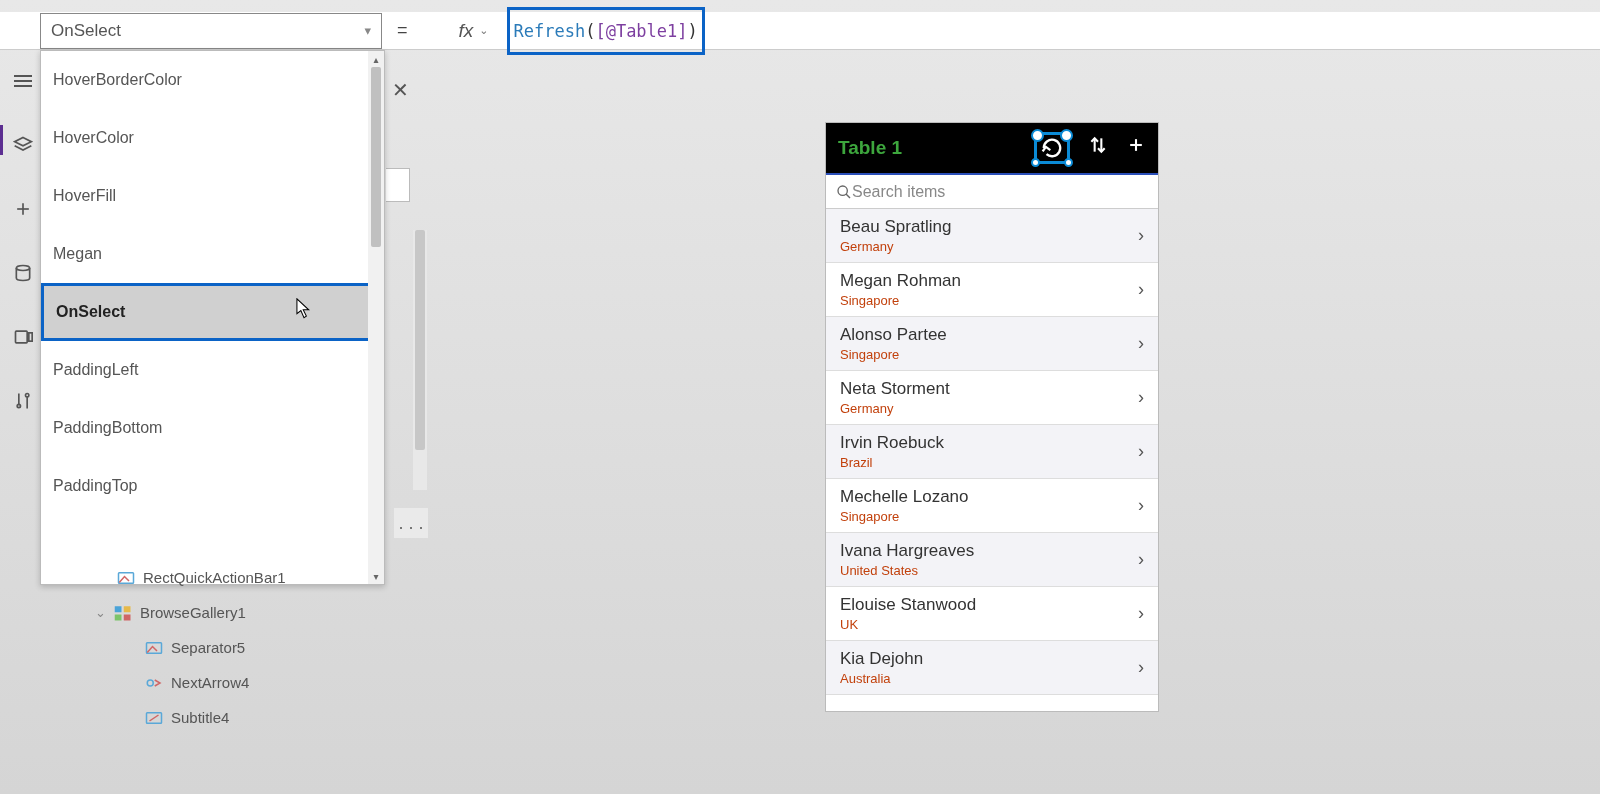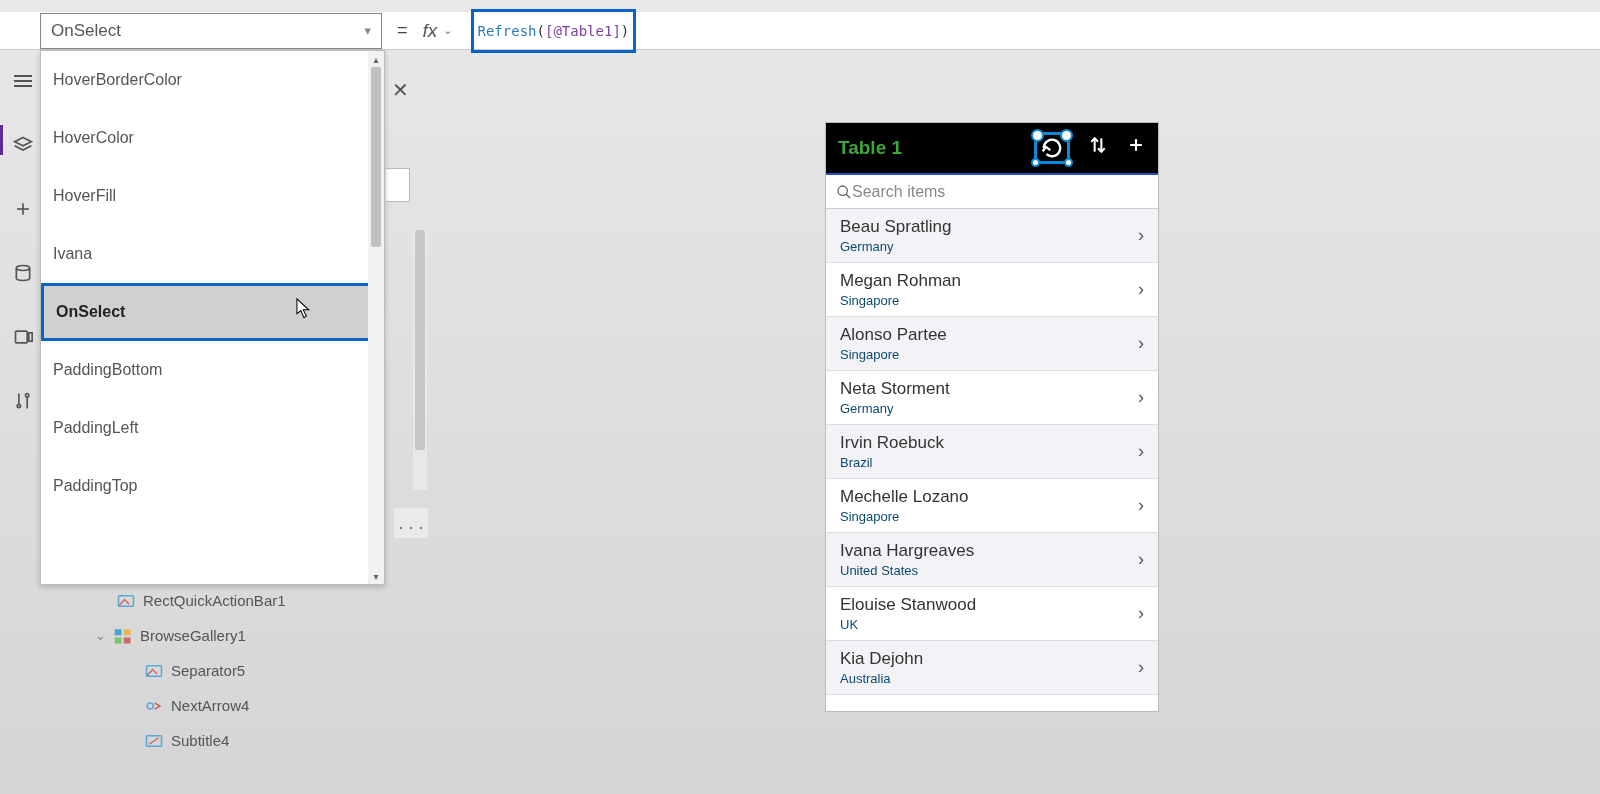--- a/index.html
+++ b/index.html
@@ -47,38 +47,39 @@
     font-size: 18px;
     color: #444;
   }
   .fx-wrap {
     display: flex;
     align-items: center;
     font-style: italic;
     color: #555;
     font-size: 19px;
     margin-right: 18px;
+    margin-left: 36px;
   }
   .fx-wrap .chev {
     font-size: 11px;
     font-style: normal;
     margin-left: 6px;
     color: #777;
   }
   .formula-input {
     flex: 1;
     height: 36px;
     display: flex;
     align-items: center;
   }
   .formula-highlight {
     border: 3px solid #0b63c6;
     padding: 11px 4px;
     font-family: Consolas, monospace;
-    font-size: 14px;
+    font-size: 17px;
   }
   .formula-highlight .func { color: #2b7bb9; }
   .formula-highlight .ref  { color: #7d3fa0; }
   .formula-highlight .paren{ color: #333; }
 
   
   .left-rail {
     position: absolute;
     top: 70px;
     left: 8px;
@@ -200,21 +201,21 @@
     width:34px;height:30px;
     background:#eaeaea;
     display:flex;align-items:center;justify-content:center;
     color:#666;
     font-size:18px;
   }
 
   
   .tree {
     position: absolute;
-    top: 592px;
+    top: 569px;
     left: 95px;
     font-size: 15px;
     color: #555;
   }
   .tree-row {
     display: flex;
     align-items: center;
     gap: 8px;
     margin-bottom: 18px;
   }
@@ -294,21 +295,21 @@
     padding: 6px 14px;
     display:flex;
     align-items:center;
     justify-content:space-between;
   }
   .gallery-item:nth-child(odd){ background:#f3f3f7; }
   .gallery-item .info .name{
     font-size:17px;color:#333;
   }
   .gallery-item .info .sub{
-    font-size:13px;color:#0c4a6e;margin-top:2px;
+    font-size:13px;color:#c2410c;margin-top:2px;
   }
   .gallery-item .chev{
     color:#555;font-size:18px;
   }
 
   
   .cursor {
     position:absolute;
     top:298px;
     left:296px;
@@ -390,24 +391,24 @@
 
 <div class="ellipsis-btn">
   <span>. . .</span>
 </div>
 
 <div class="dropdown">
   <div class="dropdown-list" id="dropdown-list">
       <div class="dropdown-item">HoverBorderColor</div>
       <div class="dropdown-item">HoverColor</div>
       <div class="dropdown-item">HoverFill</div>
-      <div class="dropdown-item">Ivana</div>
+      <div class="dropdown-item">Megan</div>
       <div class="dropdown-item selected">OnSelect</div>
+      <div class="dropdown-item">PaddingLeft</div>
       <div class="dropdown-item">PaddingBottom</div>
-      <div class="dropdown-item">PaddingLeft</div>
       <div class="dropdown-item">PaddingTop</div>
     </div>
   <div class="dropdown-scroll">
     <div class="arrow">▴</div>
     <div class="thumb"></div>
     <div class="arrow" style="position:absolute;bottom:0;width:100%;">▾</div>
   </div>
 </div>
 
 <div class="tree" id="tree-view">

